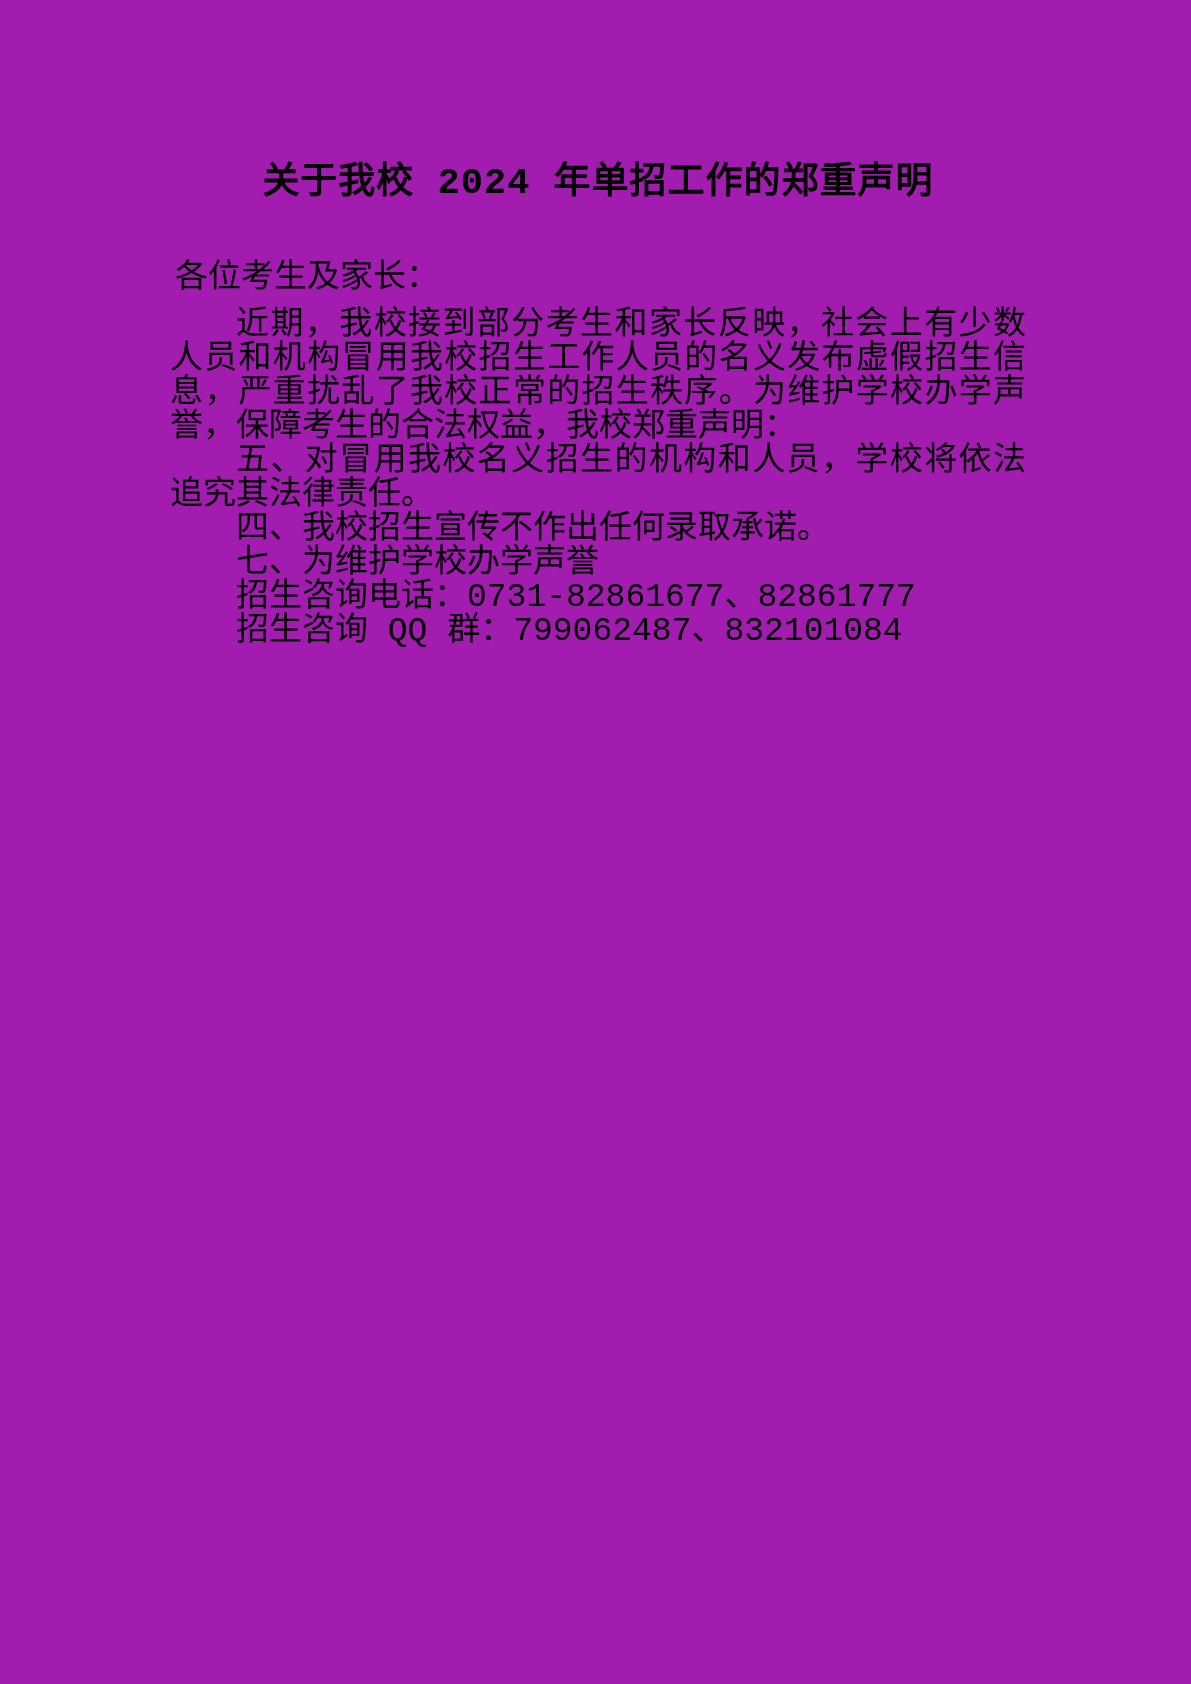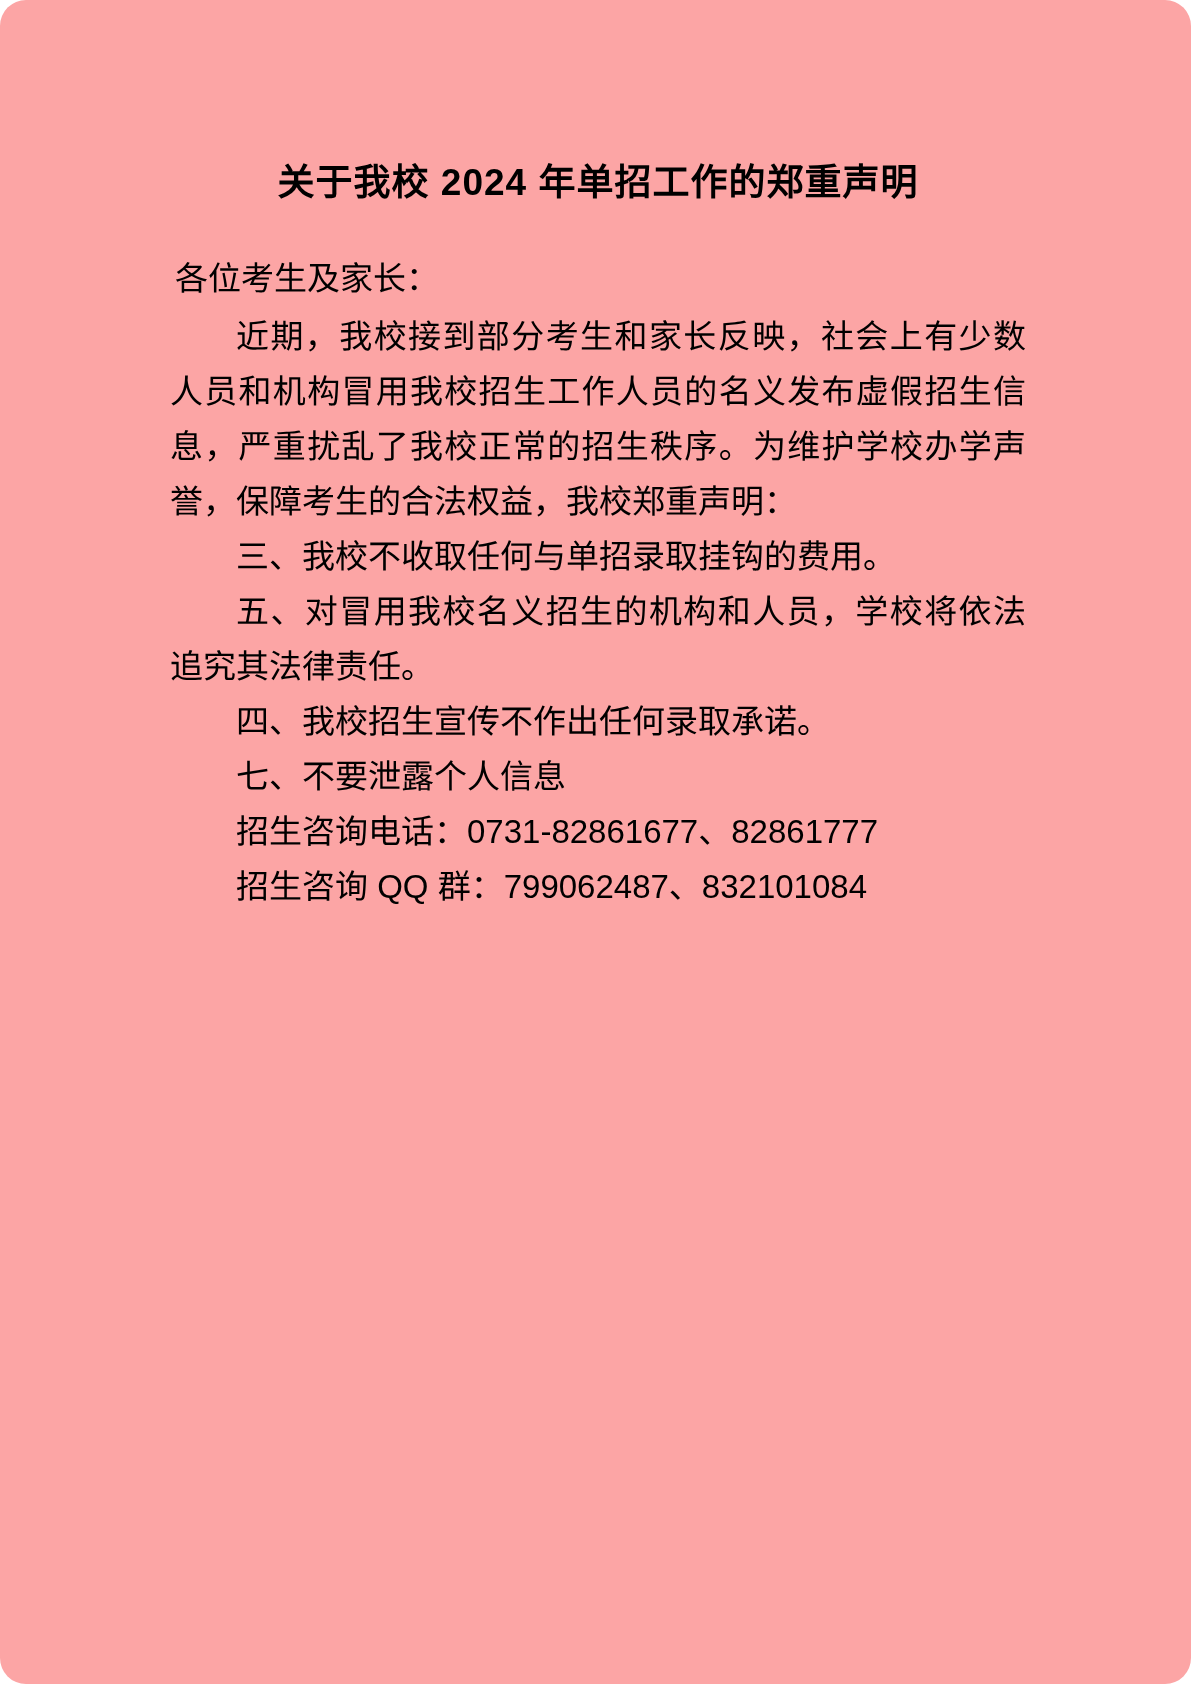--- a/index.html
+++ b/index.html
@@ -4,26 +4,25 @@
 <style>
   html, body {
     margin: 0;
     padding: 0;
     background: #ffffff;
   }
   .page {
     position: relative;
     width: 1191px;
     height: 1684px;
-    background: #fca5a5;
+    background: #a21caf;
     color: #000000;
-    font-family: Liberation Sans, sans-serif;
+    font-family: Liberation Mono, monospace;
     overflow: hidden;
     box-sizing: border-box;
-    border-radius: 26px;
   }
   .content {
     position: absolute;
     left: 170px;
     top: 158px;
     width: 856px;
   }
   .title {
     font-size: 37px;
     font-weight: bold;
@@ -33,46 +32,45 @@
     letter-spacing: 1px;
   }
   .salutation {
     font-size: 33px;
     line-height: 50px;
     margin: 5px;
     text-indent: 0;
   }
   .para {
     font-size: 33px;
-    line-height: 55px;
+    line-height: 34px;
     margin: 0;
     text-align: justify;
     text-justify: inter-ideograph;
     text-indent: 66px; 
   }
 </style>
 </head>
 <body>
 
 <div class="page">
   <div class="content">
     <h1 class="title">关于我校 2024 年单招工作的郑重声明</h1>
 
     <p class="salutation">各位考生及家长：</p>
 
     <p class="para">近期，我校接到部分考生和家长反映，社会上有少数人员和机构冒用我校招生工作人员的名义发布虚假招生信息，严重扰乱了我校正常的招生秩序。为维护学校办学声誉，保障考生的合法权益，我校郑重声明：</p>
 
 
 
-    <p class="para">三、我校不收取任何与单招录取挂钩的费用。</p>
 
     <p class="para">五、对冒用我校名义招生的机构和人员，学校将依法追究其法律责任。</p>
 
     <p class="para">四、我校招生宣传不作出任何录取承诺。</p>
 
 
-    <p class="para">七、不要泄露个人信息</p>
+    <p class="para">七、为维护学校办学声誉</p>
 
     <p class="para">招生咨询电话：0731-82861677、82861777</p>
 
     <p class="para">招生咨询 QQ 群：799062487、832101084</p>
   </div>
 </div>
 
 </body></html>

